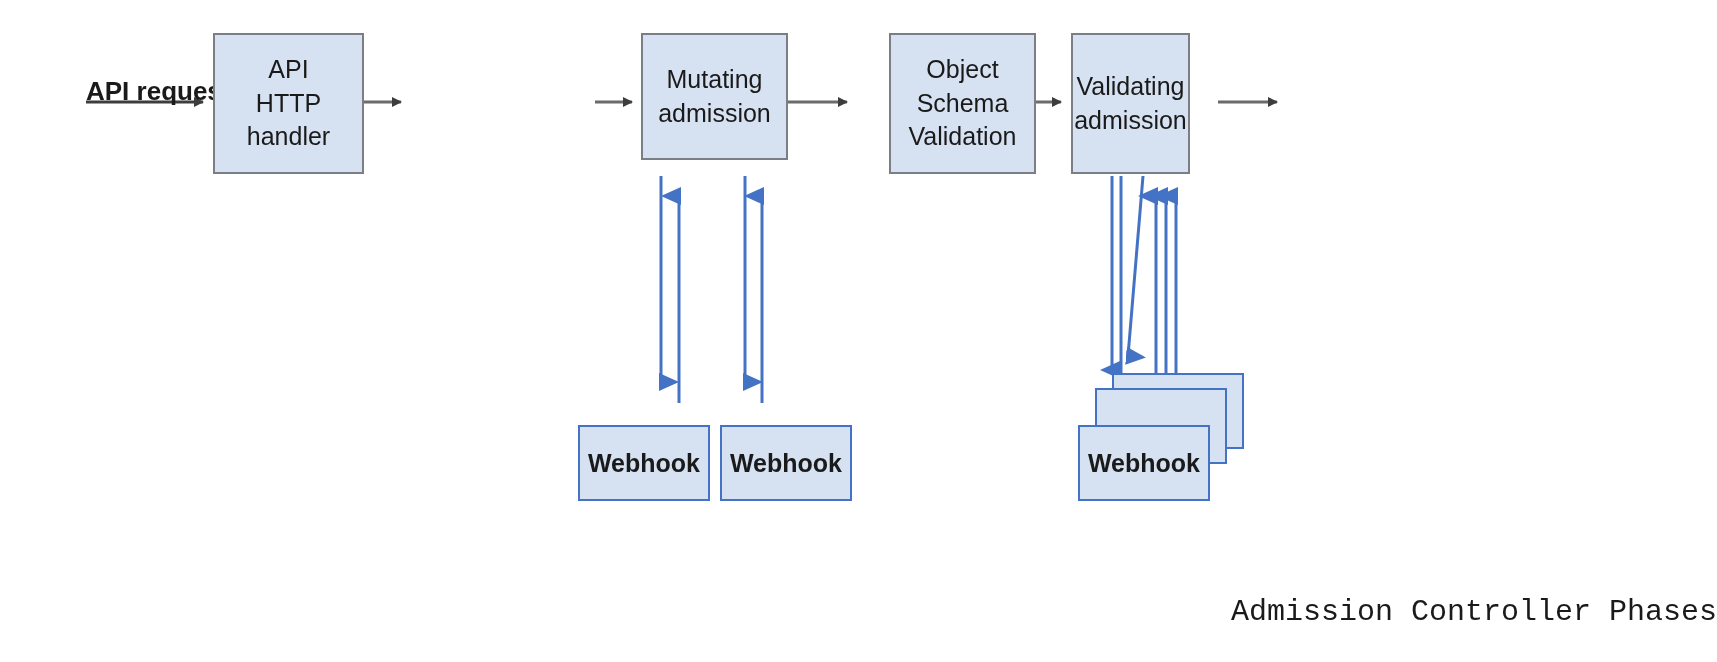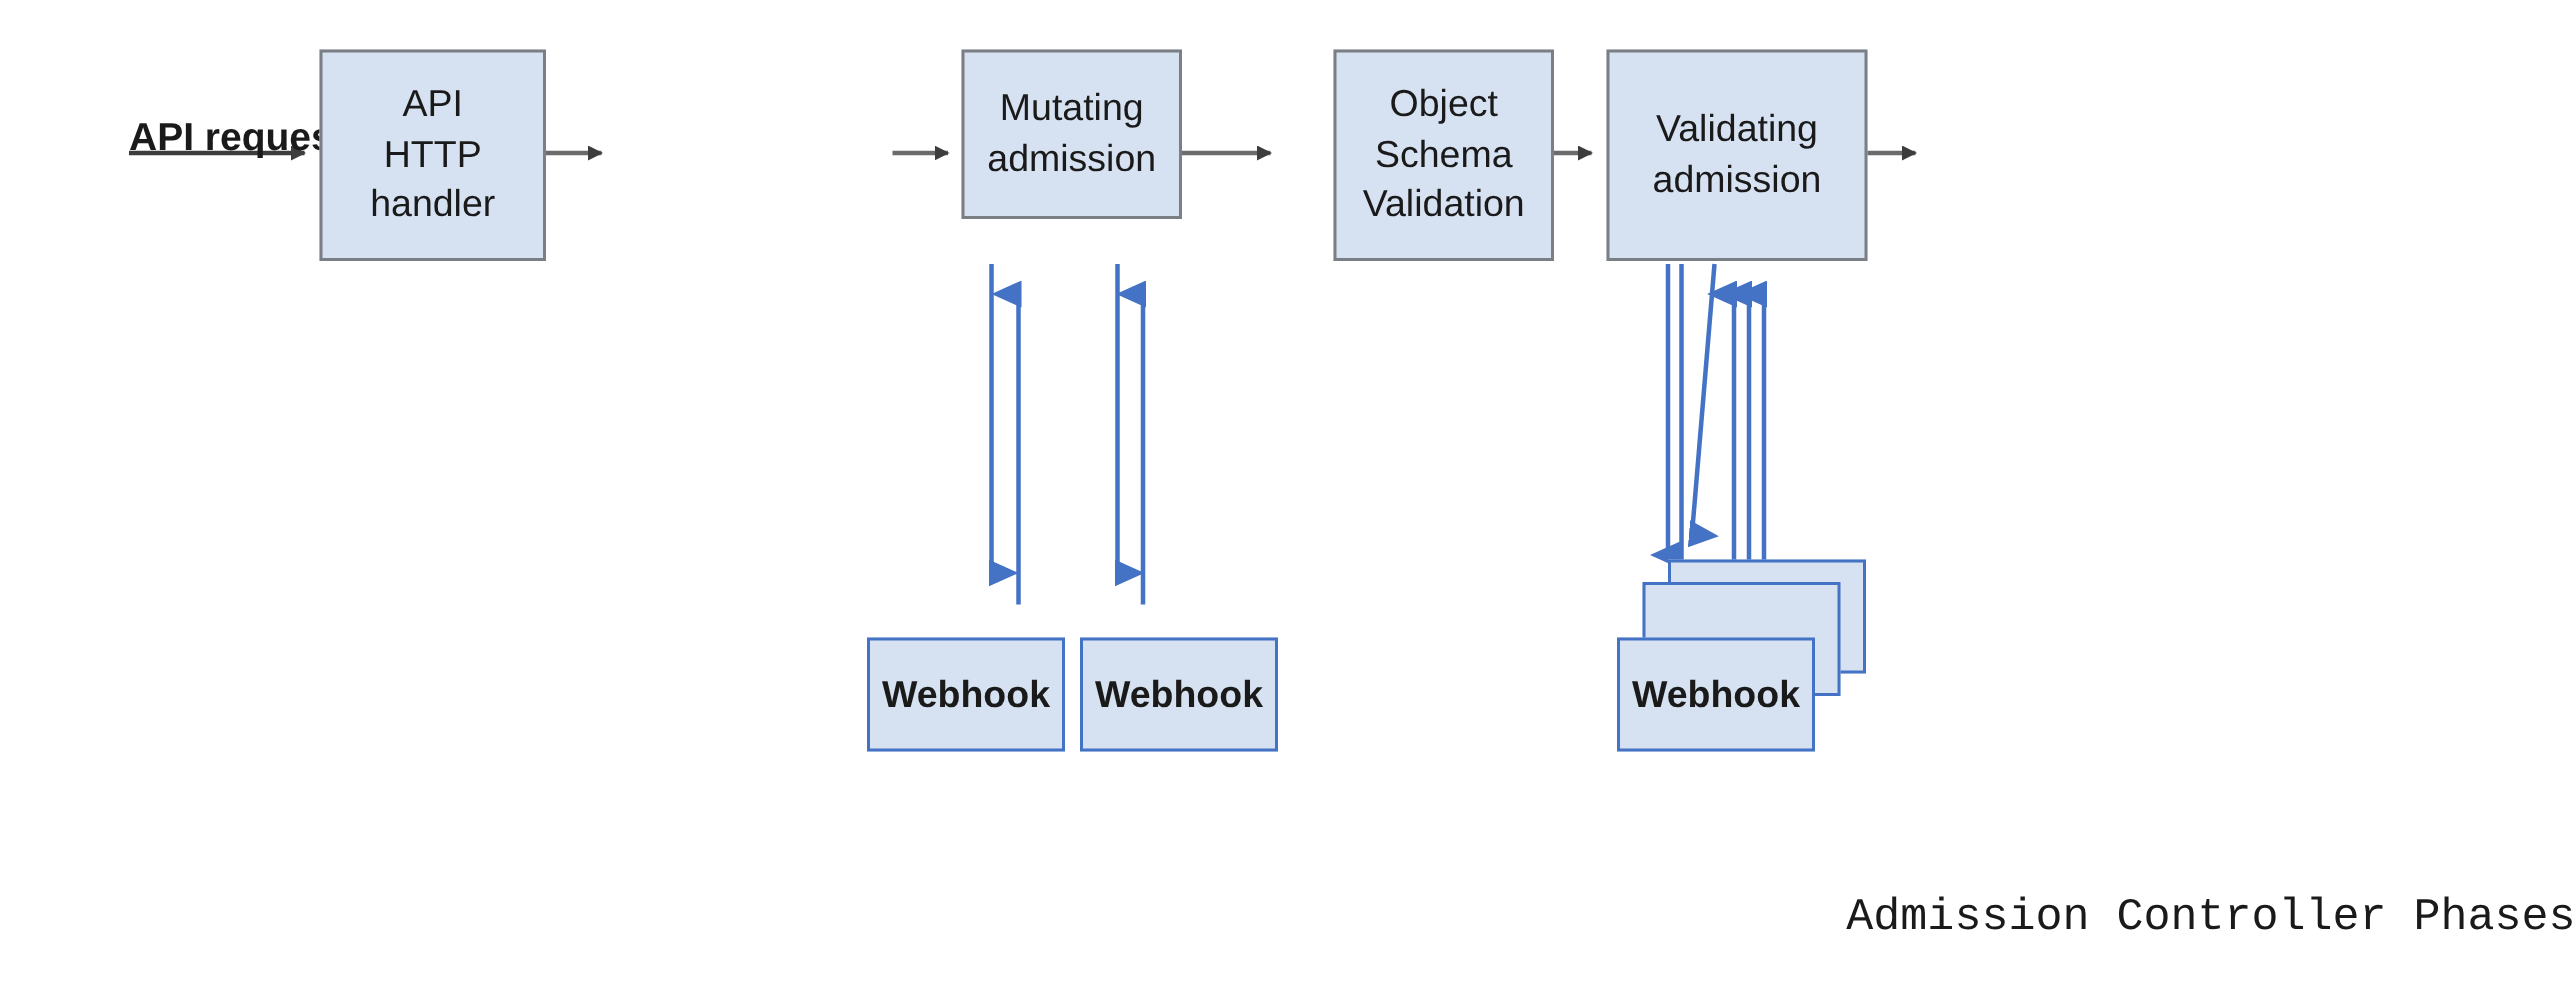--- a/index.html
+++ b/index.html
@@ -146,32 +146,32 @@
     <span>API request</span>
   </div>
 
   <div class="node" style="left:213px; top:33px; width:151px; height:141px;">
     <span class="node-label">API
 HTTP
 handler</span>
   </div>
 
 
-  <div class="node" style="left:641px; top:33px; width:147px; height:113px;align-items:center;">
+  <div class="node" style="left:641px; top:33px; width:147px; height:127px;align-items:center;">
     <span class="node-label">Mutating
 admission</span>
   </div>
 
   <div class="node" style="left:857px; top:33px; width:147px; height:141px;margin-left:32px;">
     <span class="node-label">Object
 Schema
 Validation</span>
   </div>
 
-  <div class="node" style="left:1071px; top:33px; width:174px; height:141px;">
+  <div class="node" style="left:1071px; top:33px; width:119px; height:141px;">
     <span class="node-label">Validating
 admission</span>
   </div>
 
 
   <div class="webhook-node" style="left:578px; top:403px; width:132px; height:76px;">
     <span>Webhook</span>
   </div>
 
   <div class="webhook-node" style="left:720px; top:403px; width:132px; height:76px;">

